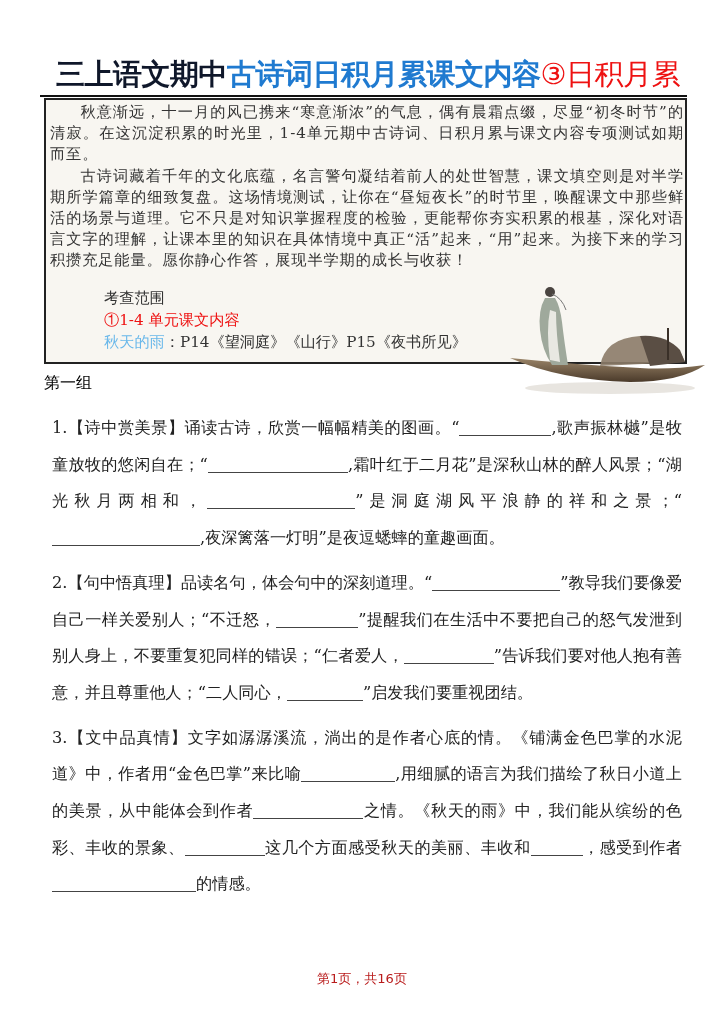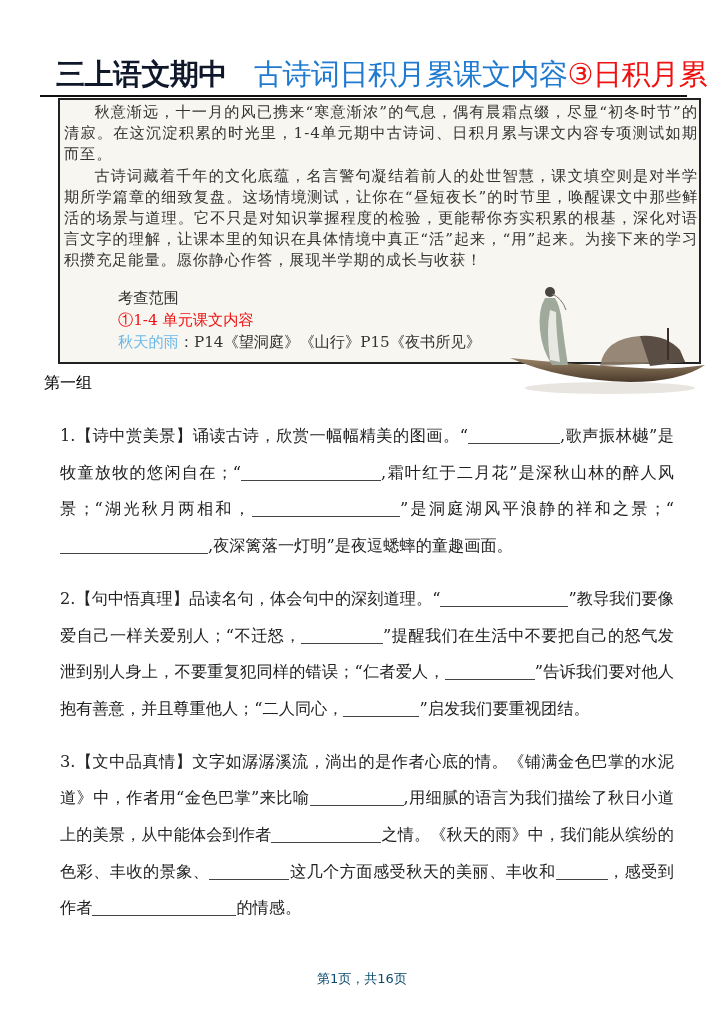--- a/index.html
+++ b/index.html
@@ -2,42 +2,42 @@
 <html><head>
   <meta charset="utf-8">
   <style>
     html, body { margin: 0; padding: 0; background: #ffffff; }
     body { width: 724px; height: 1024px; position: relative; overflow: hidden;
       font-family: "DejaVu Serif", "Liberation Serif", serif; color: #222; }
     .title { position: absolute; left: 40px; top: 56px; width: 650px; height: 36px;
       font-family: "DejaVu Sans", "Liberation Sans", sans-serif; font-weight: bold;
       font-size: 29px; line-height: 36px; letter-spacing: -0.5px; white-space: nowrap; }
     .title .t1 { color: #0f172a; margin-left: 16px; }
-    .title .t2 { color: #1f7ad0; font-weight: normal; margin-left: 27px; }
+    .title .t2 { color: #1f7ad0; font-weight: bold; }
     .title .t3 { color: #ee1111; font-weight: normal; }
     .title-rule { position: absolute; left: 40px; top: 95px; width: 647px; height: 2px; background: #111; }
-    .intro-box { position: absolute; left: 58px; top: 98px; width: 643px; height: 266px;
+    .intro-box { position: absolute; left: 44px; top: 98px; width: 643px; height: 266px;
       border: 2px solid #222; background: #f8f6f1; box-sizing: border-box; }
     .intro-text { position: absolute; left: 4px; top: 2px; width: 634px;
       font-size: 15.2px; line-height: 21.2px; color: #333; letter-spacing: 0.9px; }
     .intro-text p { margin: 0; text-indent: 2em; text-align: justify; }
     .scope { position: absolute; left: 36px; top: 187px; font-size: 15.2px; line-height: 22px; color: #333; margin-left: 22px; }
     .scope div { white-space: nowrap; }
     .scope .red { color: #ee1111; text-align: right; }
     .scope .blue { color: #6ab8ea; font-family: "DejaVu Sans", sans-serif; }
     .scope .green { color: #7ee0c8; font-family: "DejaVu Sans", sans-serif; }
     .boat-art { position: absolute; left: 490px; top: 270px; width: 220px; height: 130px; }
     .group-label { position: absolute; left: 44px; top: 373px;
       font-family: "DejaVu Sans", sans-serif; font-size: 16px; color: #000000; }
     .questions { position: absolute; left: 44px; top: 402px; width: 646px;
       font-size: 16.2px; line-height: 36.7px; color: #222; }
-    .questions p { margin: 16px; text-align: justify; }
+    .questions p { margin: 8px; text-align: justify; }
     .blank { display: inline-block; border-bottom: 1px solid #444; height: 1em; vertical-align: -3px; }
     .footer { position: absolute; left: 0; width: 724px; top: 970px; text-align: center;
-      font-family: "DejaVu Sans", sans-serif; font-size: 13px; color: #0c4a6e; }
+      font-family: "DejaVu Sans", sans-serif; font-size: 13px; color: #b91c1c; }
   </style>
 </head>
 <body>
 
 <div class="title">
   <span class="t1">三上语文期中</span><span class="t2">古诗词日积月累课文内容</span><span class="t3">③日积月累</span>
 </div>
 <div class="title-rule"></div>
 
 <div class="intro-box">

